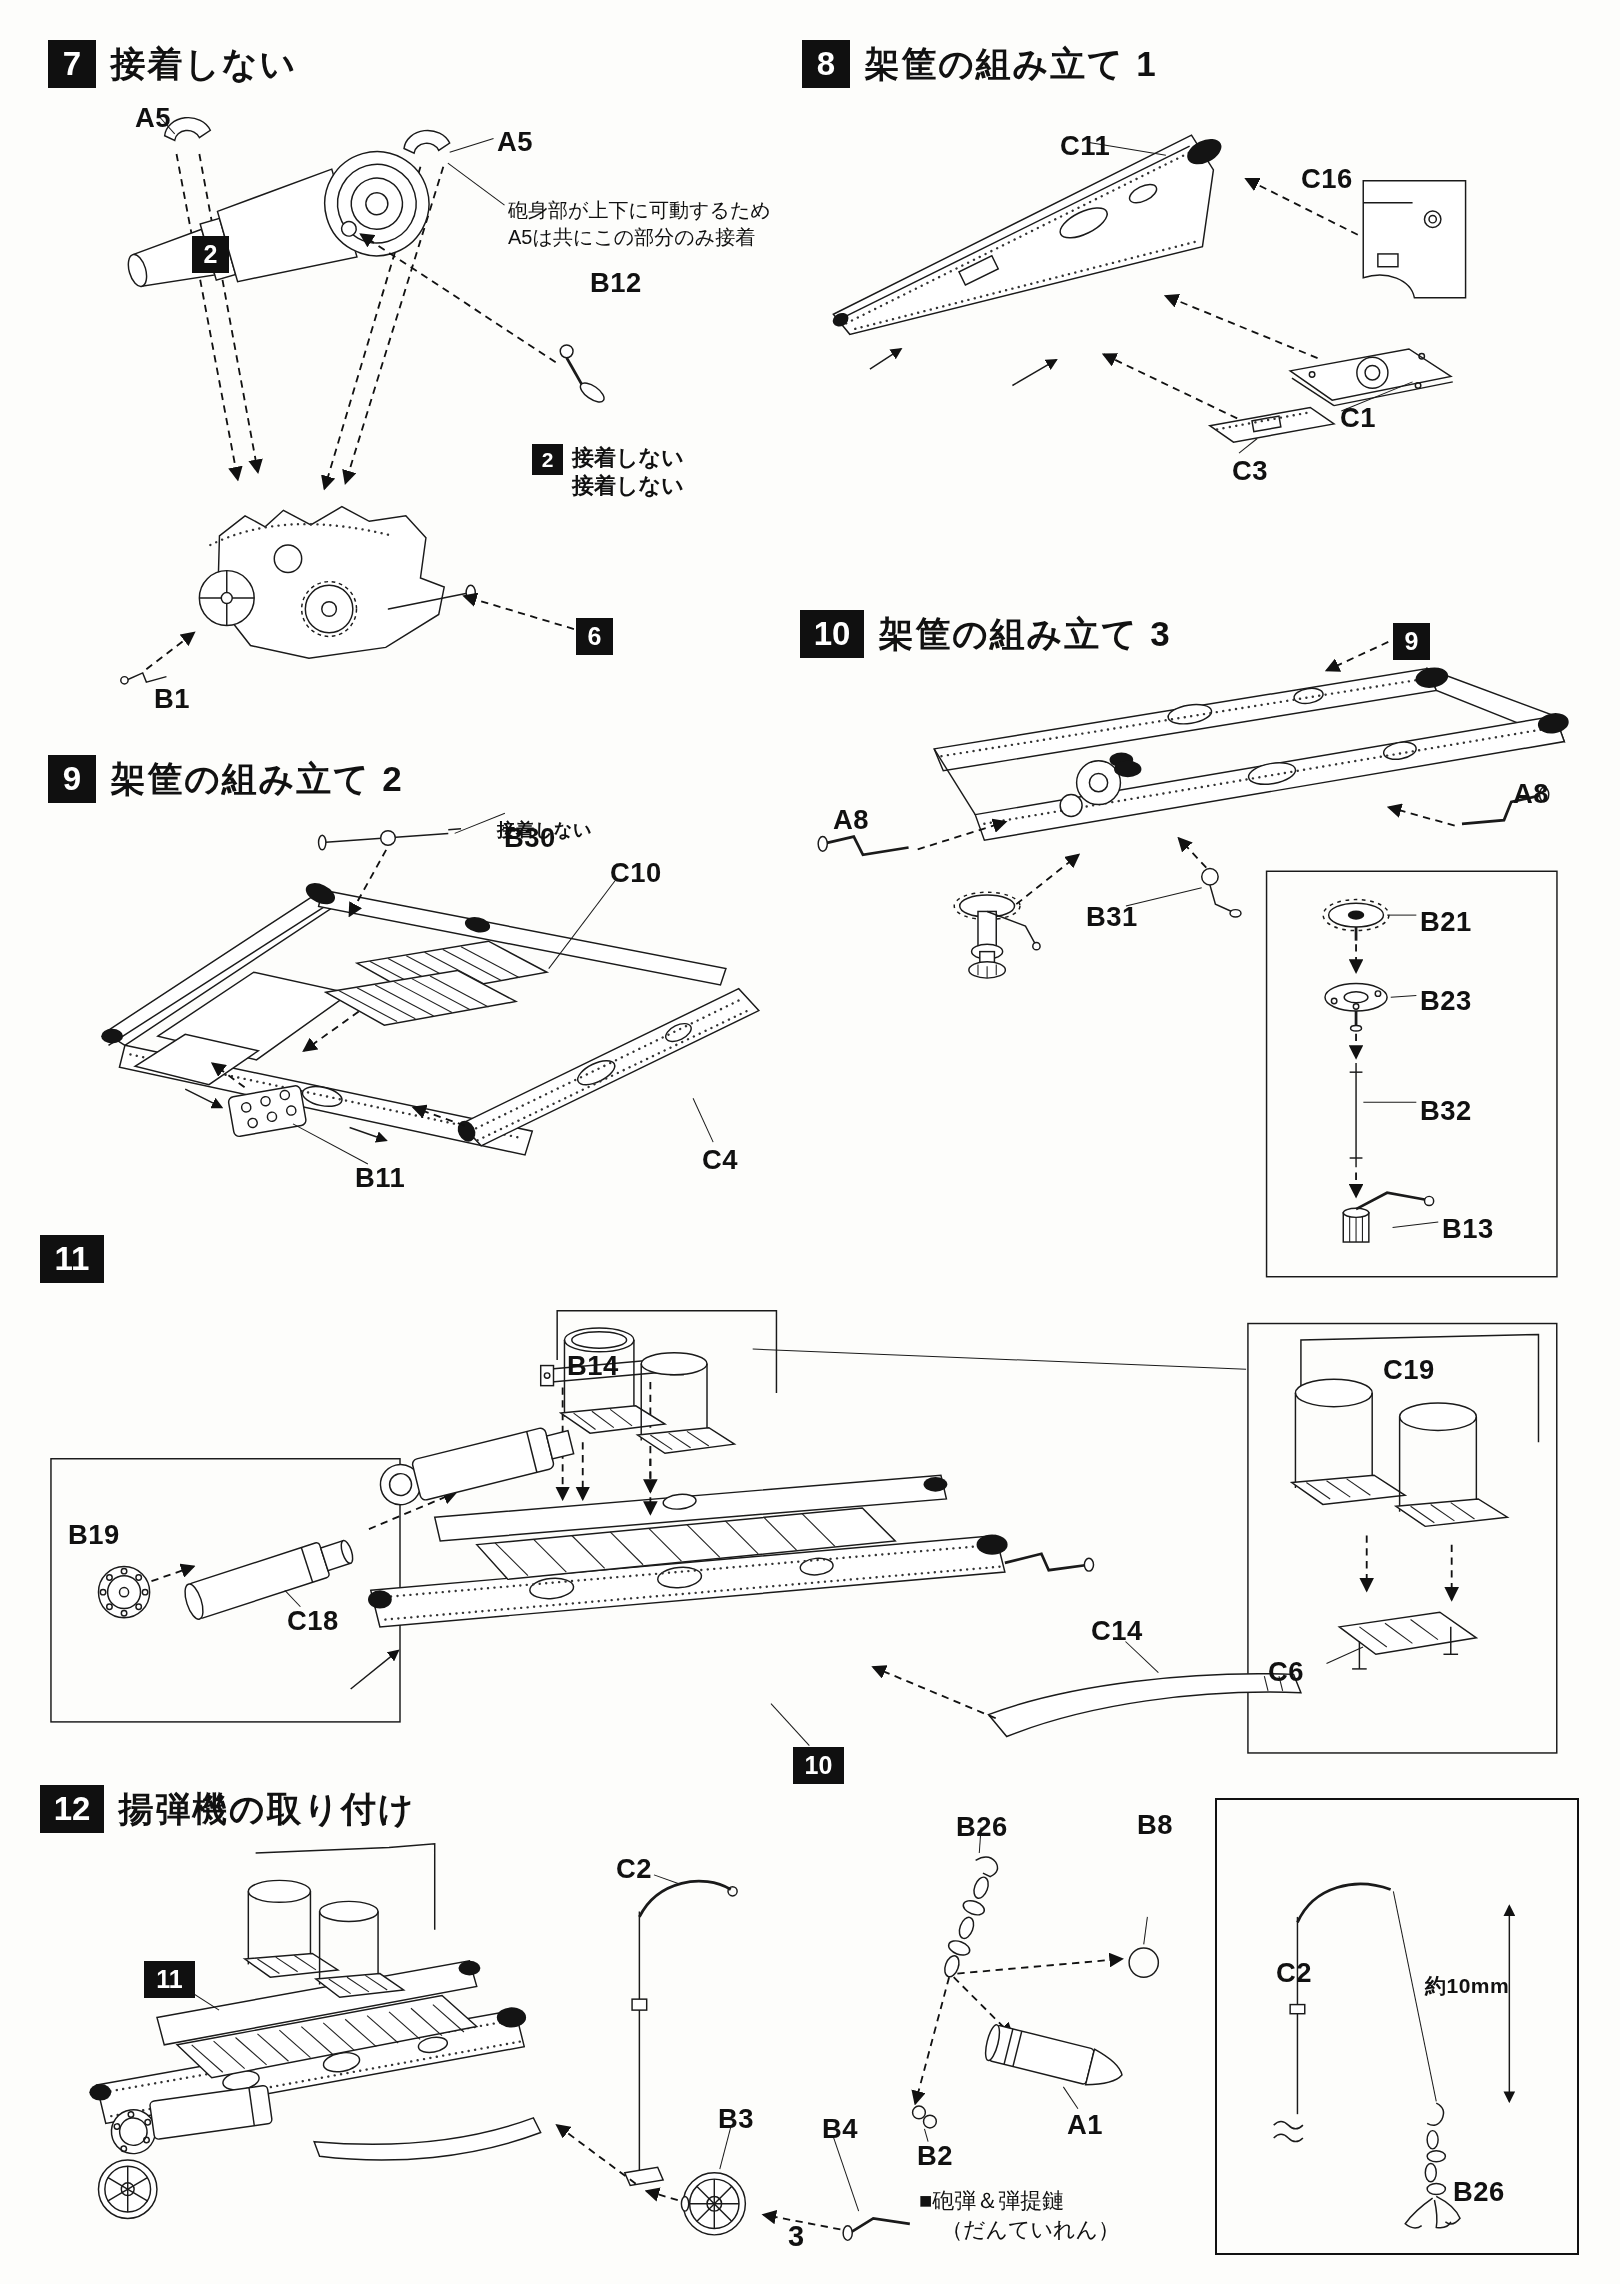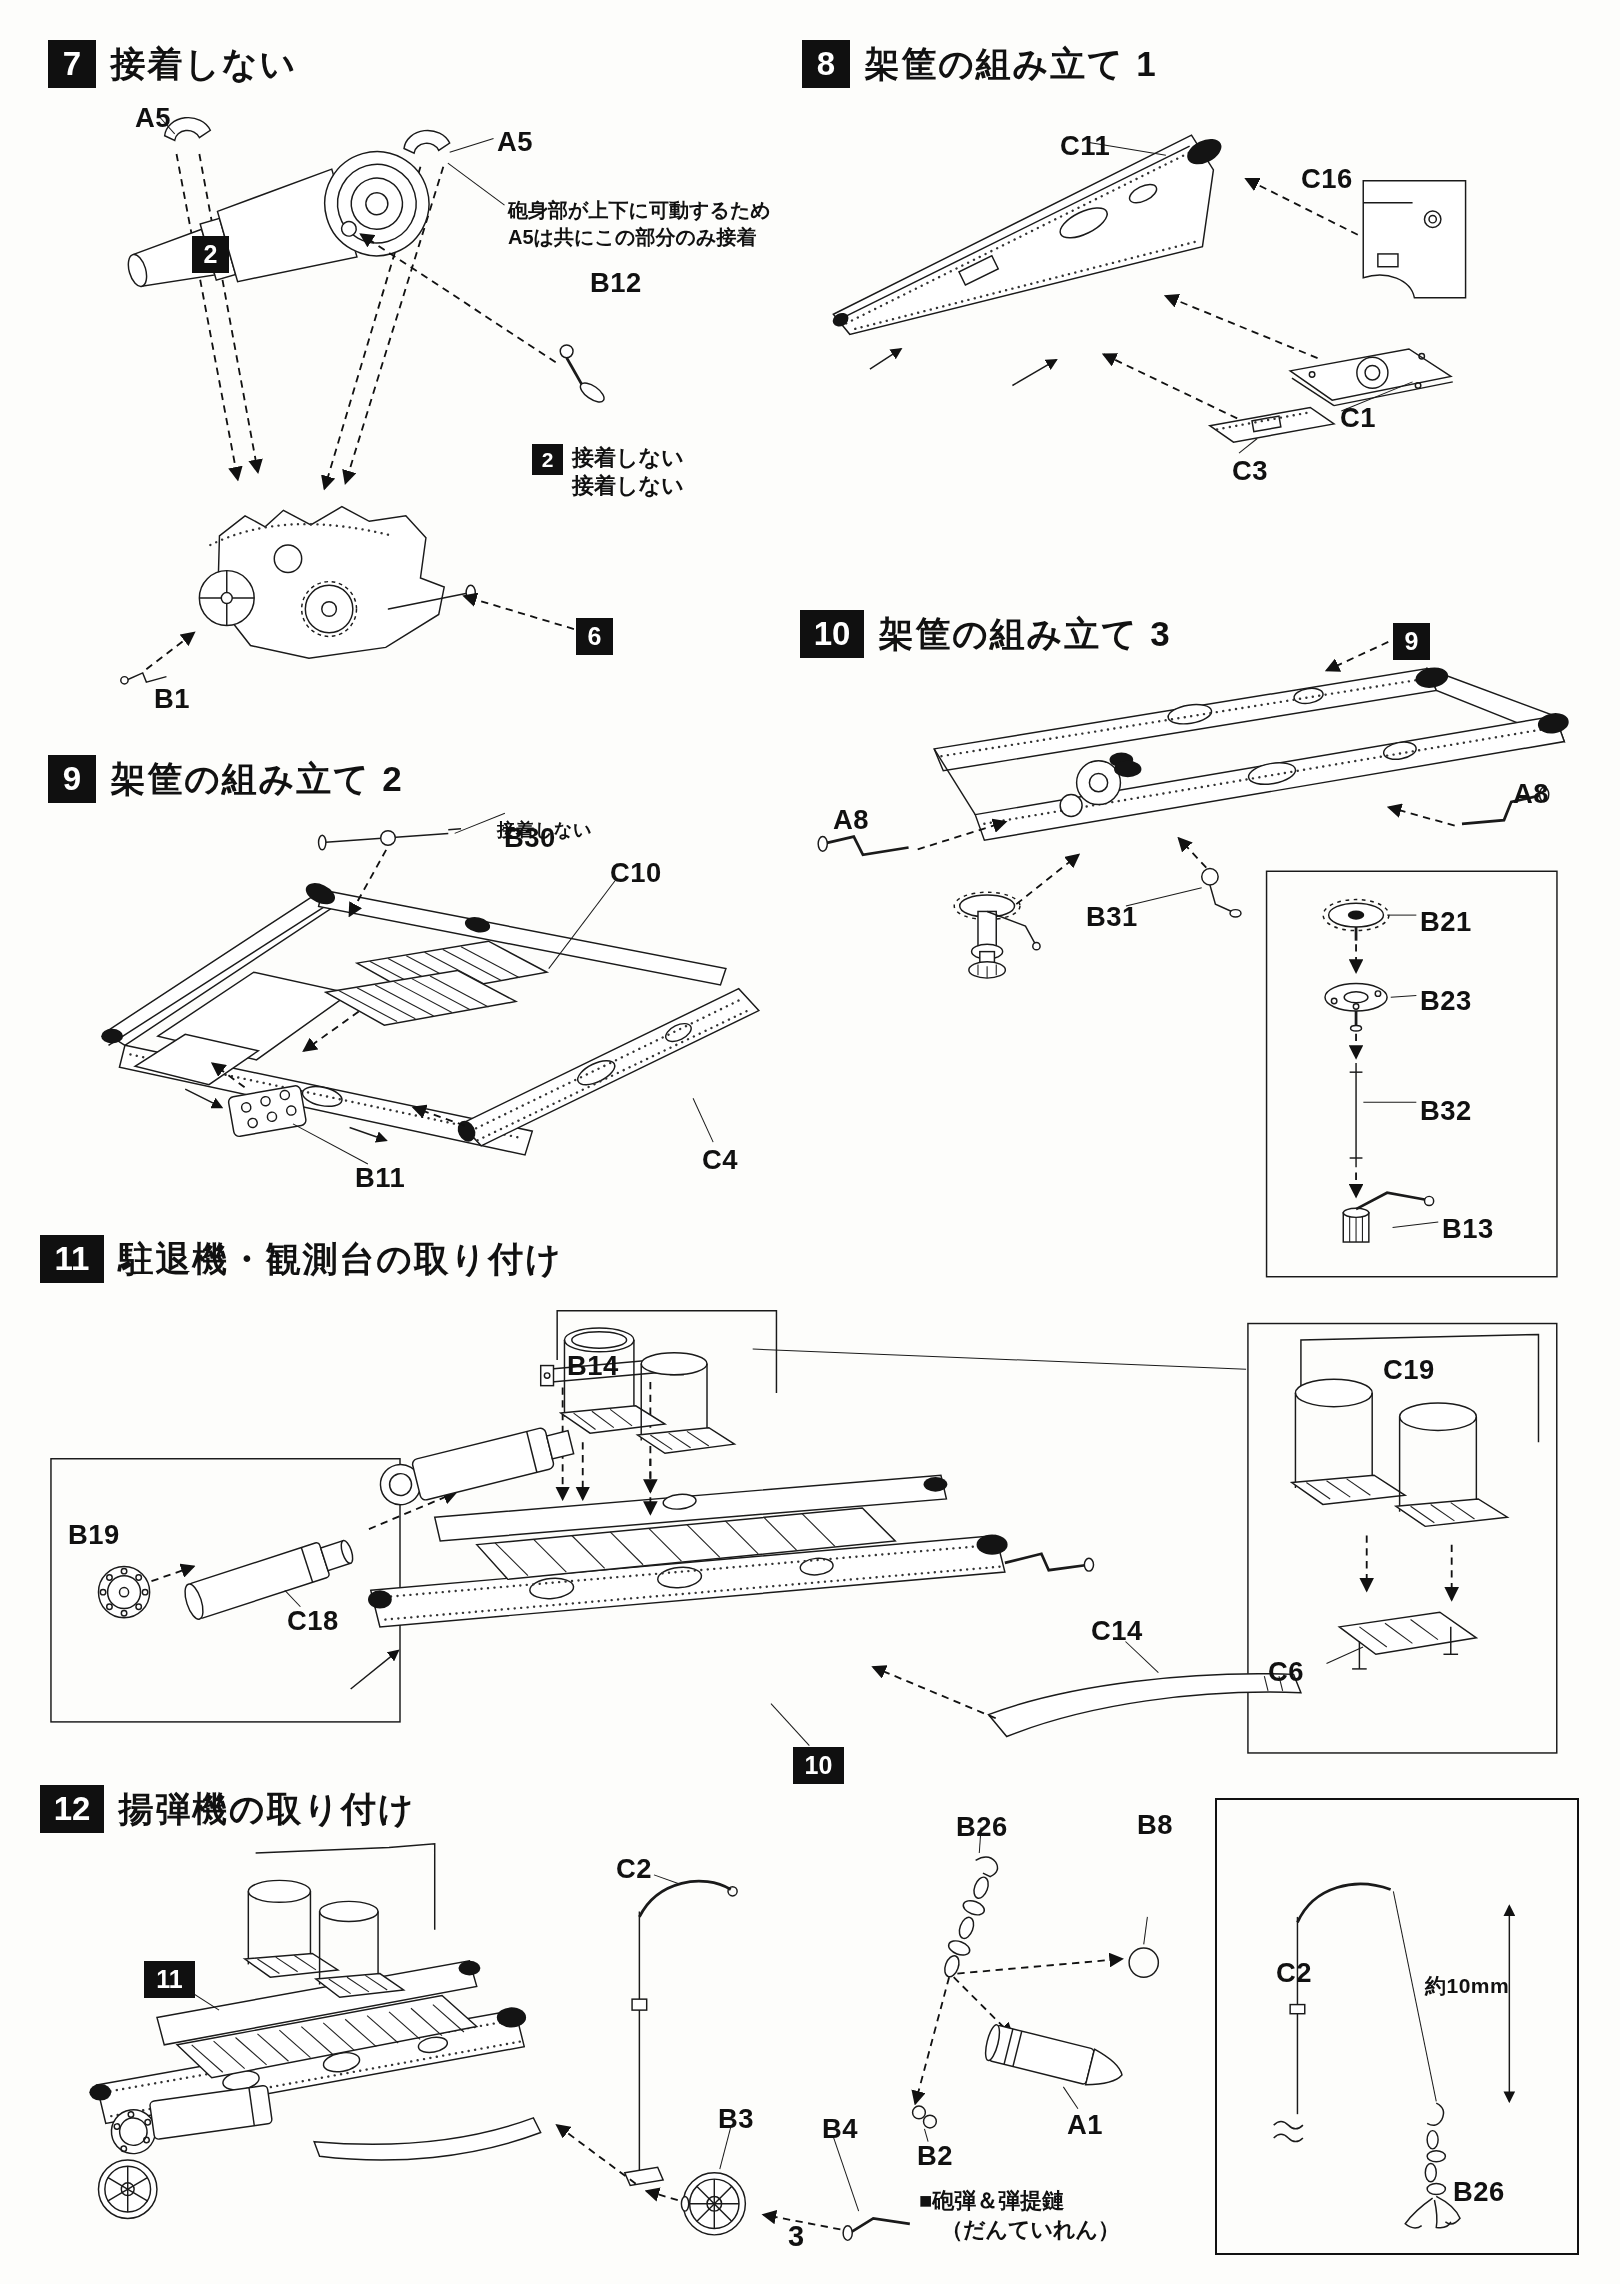--- a/index.html
+++ b/index.html
@@ -1,21 +1,21 @@
 <!DOCTYPE html>
 <html style="font-size:14.6px"><head>
 <meta charset="utf-8">
 <title>Instruction Sheet</title>
 <style>
   html,body{margin:0;padding:0;background:#e8e8e6;}
   #page{position:relative;width:1620px;height:2284px;background:#fdfdfb;overflow:hidden;
         font-family:"Liberation Sans","DejaVu Sans",sans-serif;color:#111;}
   .lbl{position:absolute;font-size:27.4px;font-weight:700;white-space:nowrap;letter-spacing:0.5px;}
   .sm{font-size:18.3px;font-weight:700;}
-  .note{position:absolute;font-size:20px;font-weight:700;line-height:26.5px;white-space:nowrap;}
+  .note{position:absolute;font-size:20px;font-weight:400;line-height:26.5px;white-space:nowrap;}
   .badge{position:absolute;background:#101010;color:#fff;display:flex;align-items:center;
          justify-content:center;font-weight:700;}
   .b40{width:37px;height:37px;font-size:25px;}
   .b54{width:51px;height:37px;font-size:25px;}
   .step{position:absolute;display:flex;align-items:center;gap:14.6px;}
   .step .n{background:#101010;color:#fff;display:flex;align-items:center;justify-content:center;
            font-weight:700;width:48px;height:48px;font-size:33px;flex:0 0 auto;}
   .step .n.w{width:64px;}
   .step .t{font-size:35px;font-weight:700;letter-spacing:1.8px;white-space:nowrap;}
   .inline-note{position:absolute;display:flex;align-items:flex-start;gap:9.1px;}
@@ -582,21 +582,20 @@
   <div class="step" style="left:48px;top:755px">
     <span class="n">9</span>
     <span class="t">架筐の組み立て 2</span>
   </div>
   <div class="step" style="left:800px;top:610px">
     <span class="n w">10</span>
     <span class="t">架筐の組み立て 3</span>
   </div>
   <div class="step" style="left:40px;top:1235px">
     <span class="n w">11</span>
-    <span class="t">駐退機・観測台の取り付け</span>
   </div>
   <div class="step" style="left:40px;top:1785px">
     <span class="n w">12</span>
     <span class="t">揚弾機の取り付け</span>
   </div>
 
   <div class="lbl" style="left:135px;top:102px">A5</div>
   <div class="lbl" style="left:497px;top:126px">A5</div>
   <div class="note" style="left:508px;top:197px">
     <div>砲身部が上下に可動するため</div>

